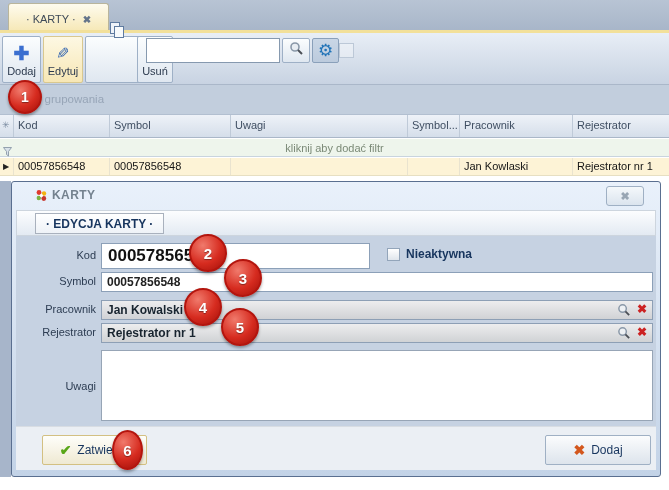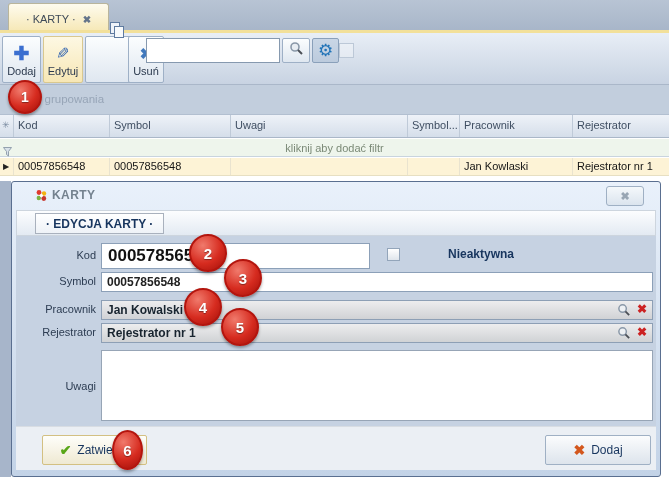--- a/index.html
+++ b/index.html
@@ -82,21 +82,21 @@
   .dlg-content { position: absolute; left: 4px; top: 54px; width: 640px; height: 190px; background: #c6d2e2; }
   .flabel { position: absolute; left: 0; width: 80px; text-align: right; font-size: 11px; color: #2c3c52; }
   .kod-input { position: absolute; left: 85px; top: 7px; width: 269px; height: 26px;
     border: 1px solid #8ca0b8; background: #fff; font-family: "Liberation Sans", sans-serif;
     font-size: 17px; font-weight: bold; color: #111; padding: 0 6px; }
   .sym-input { position: absolute; left: 85px; top: 36px; width: 552px; height: 20px;
     border: 1px solid #8ca0b8; background: #fff; font-family: "Liberation Sans", sans-serif;
     font-size: 12px; font-weight: bold; color: #222; padding: 0 5px; }
   .chk { position: absolute; left: 371px; top: 12px; width: 13px; height: 13px;
     border: 1px solid #93a5ba; background: linear-gradient(#fff, #dfe5ec); cursor: pointer; }
-  .chk-label { position: absolute; left: 390px; top: 11px; font-size: 12px; font-weight: bold; color: #17355e; margin-left: 42px; }
+  .chk-label { position: absolute; left: 390px; top: 11px; font-size: 12px; font-weight: bold; color: #17355e; }
   .lookup { position: absolute; left: 85px; width: 552px; height: 20px; border: 1px solid #8d9fb5;
     background: linear-gradient(#ededee, #d0d2d5); font-size: 12px; font-weight: bold; color: #18242f;
     padding: 2px 40px 0 5px; cursor: pointer; }
   .lk-mag { position: absolute; right: 21px; top: 2px; }
   .lk-x { position: absolute; right: 5px; top: 1px; color: #cc2222; font-size: 12px; font-weight: bold; cursor: pointer; }
   .uwagi-ta { position: absolute; left: 85px; top: 114px; width: 552px; height: 71px;
     border: 1px solid #97a5b6; background: #fff; resize: none; font-family: "Liberation Sans", sans-serif; font-size: 12px; }
   .btnbar { position: absolute; left: 4px; top: 244px; width: 640px; height: 44px;
     background: #ebeff4; border-top: 1px solid #d8dde3; }
   .btn { position: absolute; top: 8px; height: 30px; border-radius: 2px; display: flex;
@@ -143,21 +143,21 @@
     </div>
     <div class="tbtn" style="left:85px;width:64px;gap:47px;">
       <span class="ticon">
           <span class="copy-ico">
             <i></i>
             <i></i>
           </span>
         </span>
       <span>Klonuj</span>
     </div>
-    <div class="tbtn" style="left:128px;width:36px;">
+    <div class="tbtn" style="left:137px;width:36px;">
       <span class="ticon icon-x-del">✖</span>
       <span>Usuń</span>
     </div>
   </div>
   <input class="searchbox" value="" style="">
   <div class="sbtn" style="left:282px;width:28px;">
     <span>
       <svg width="15" height="15" viewBox="0 0 15 15">
           <circle cx="6" cy="6" r="4" fill="#e8edf2" stroke="#8a98a8" stroke-width="1.6"></circle>
           <line x1="9" y1="9" x2="13" y2="13" stroke="#4a4f56" stroke-width="2"></line>

